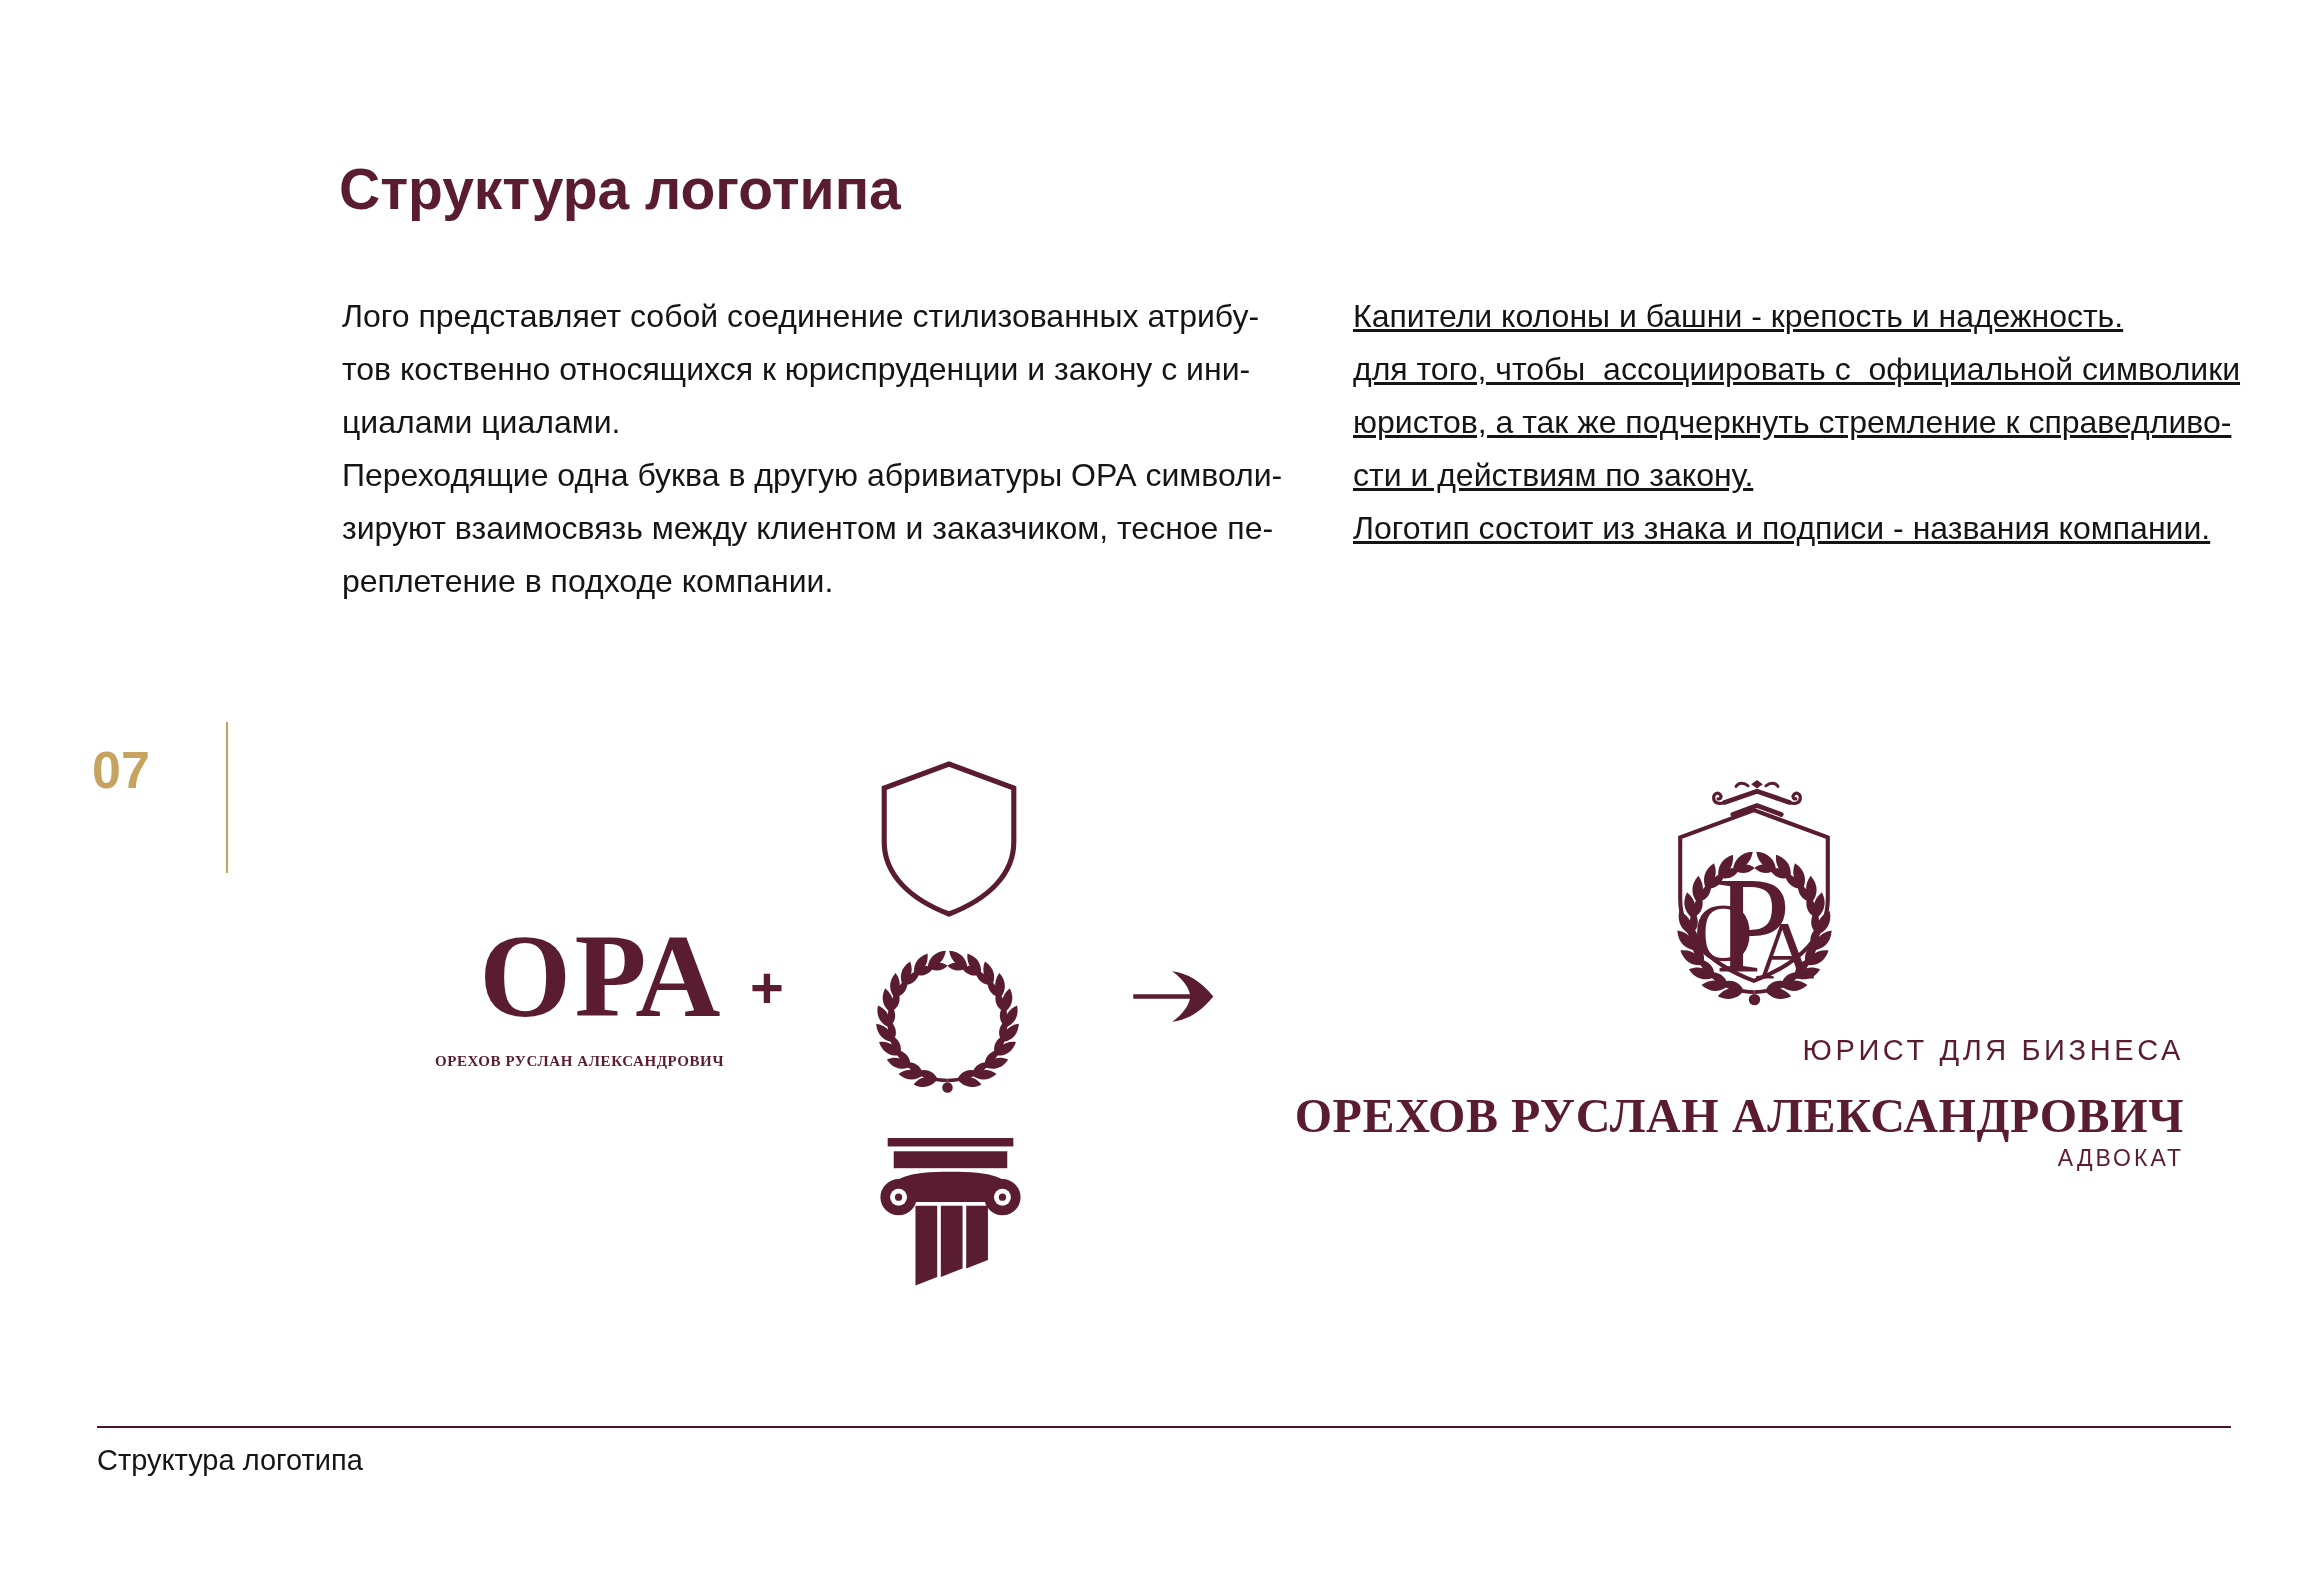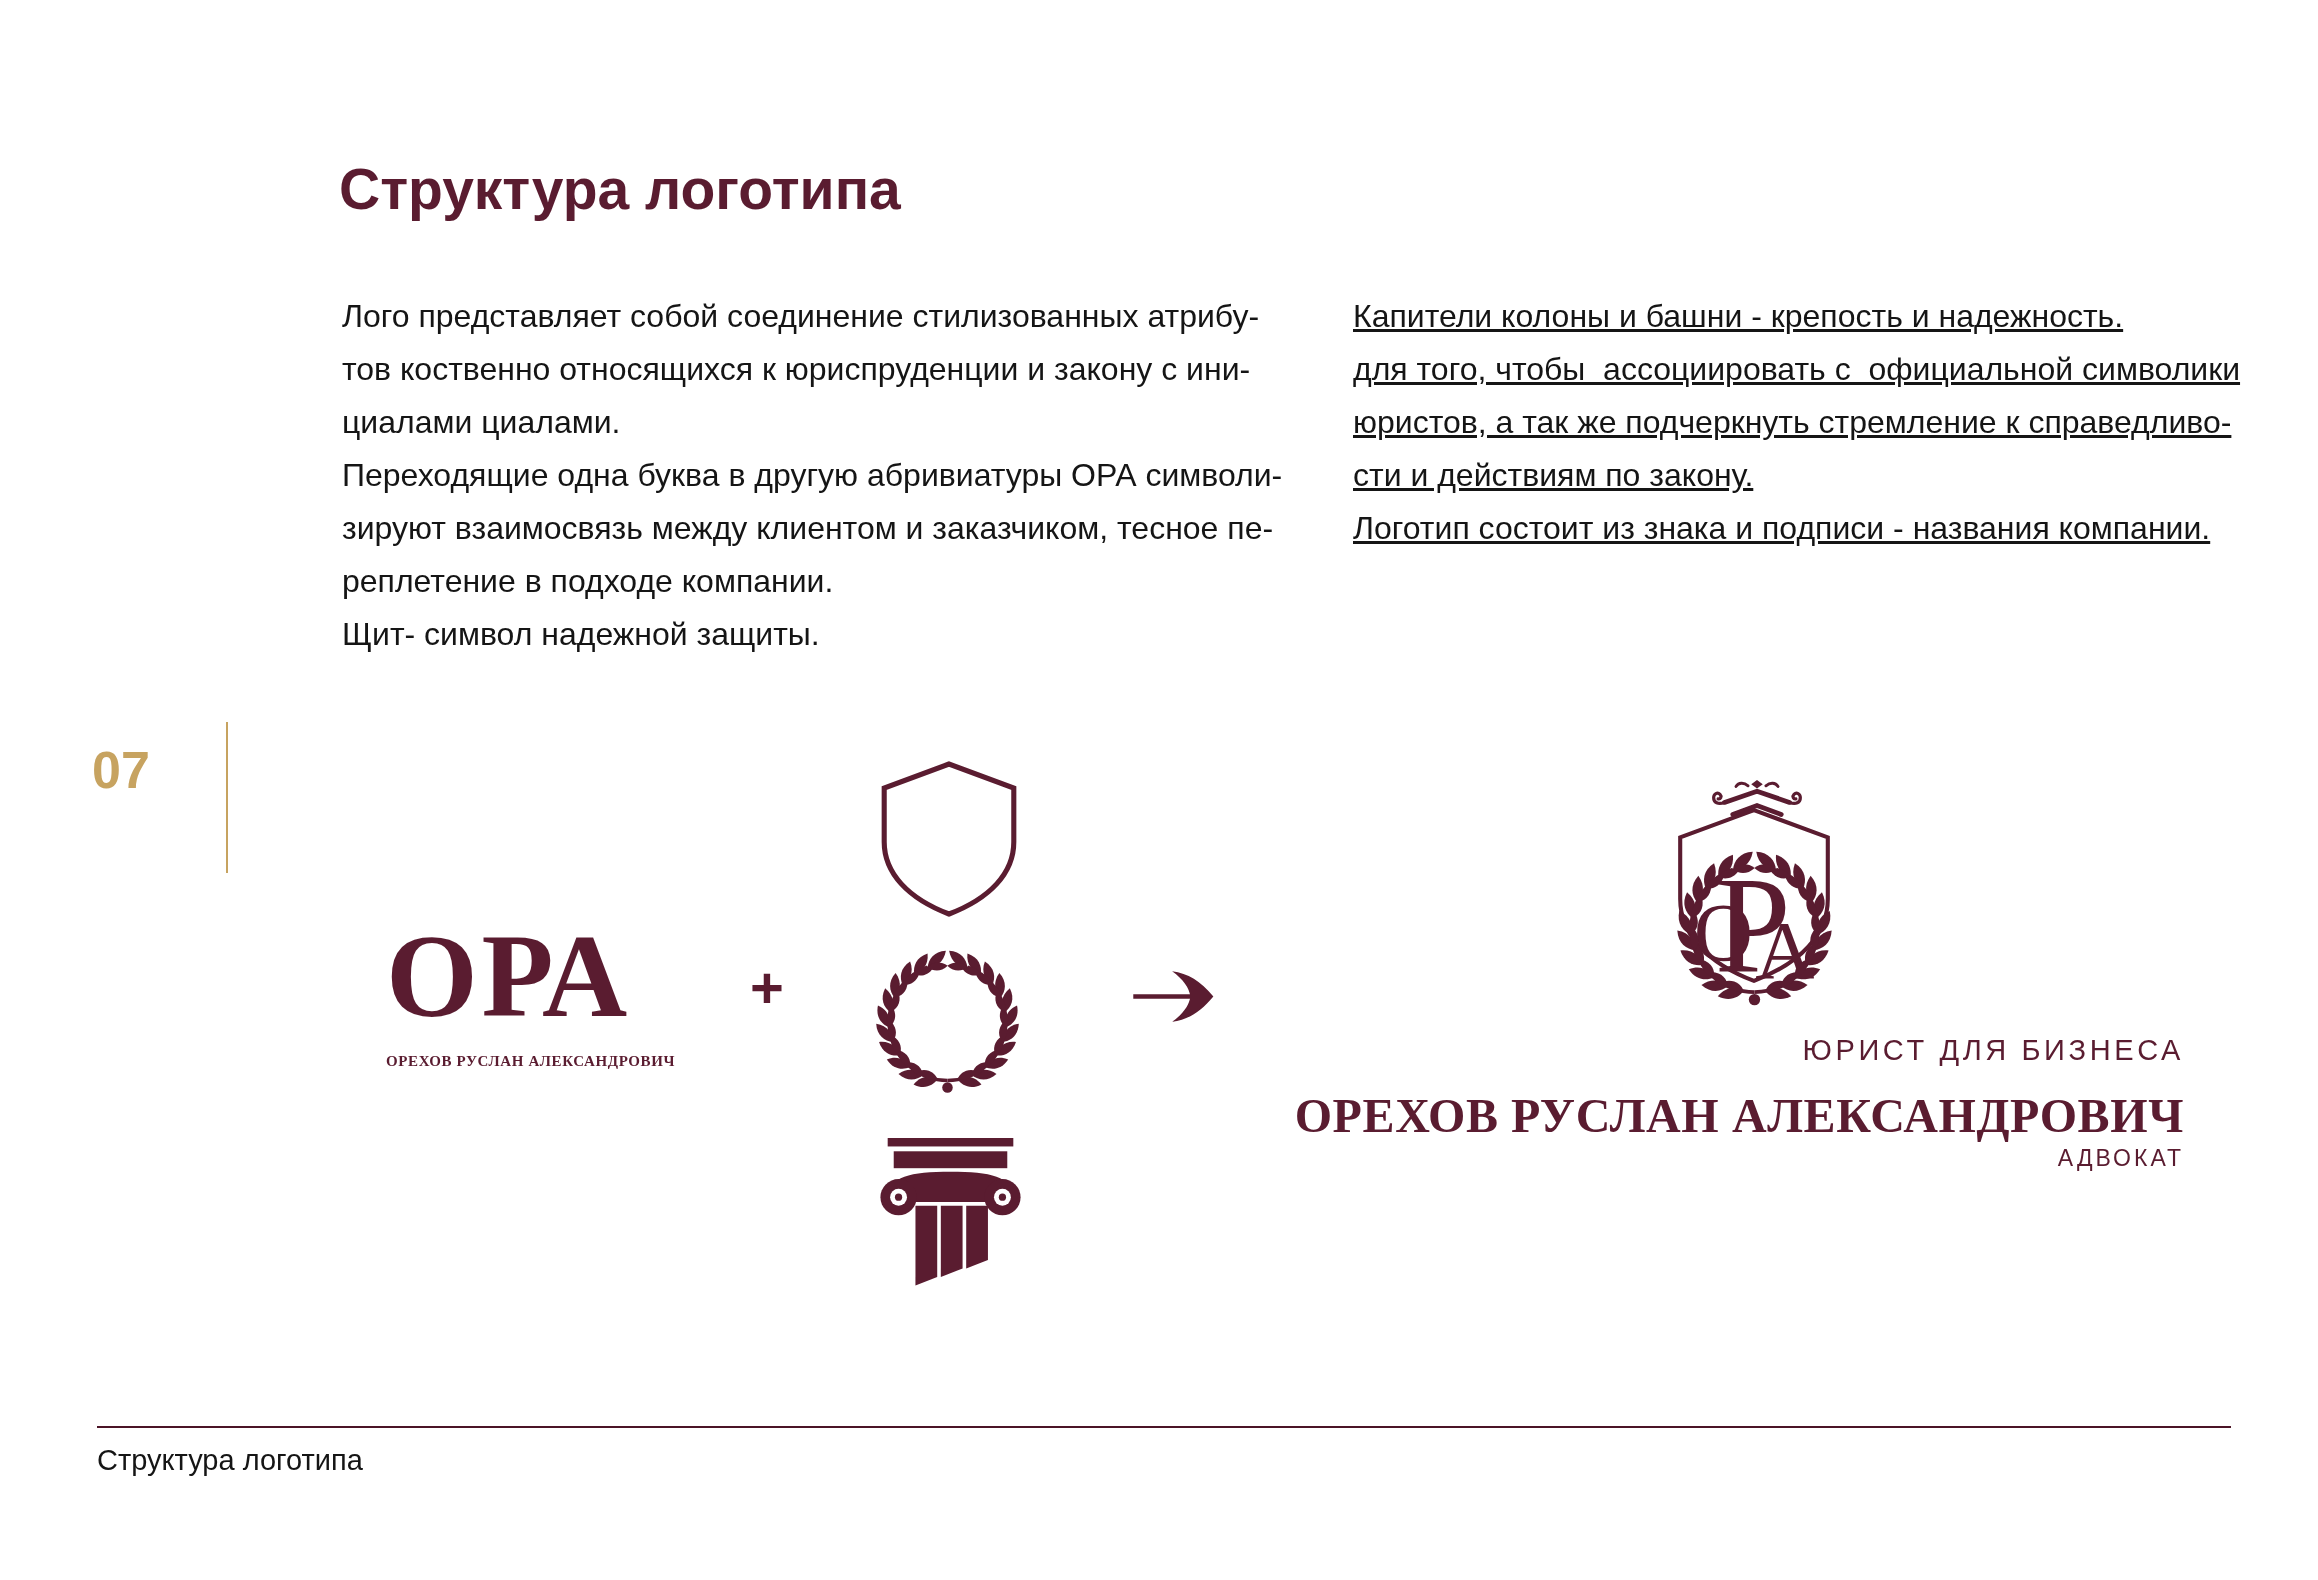--- a/index.html
+++ b/index.html
@@ -10,21 +10,21 @@
   .title{left:339px;top:156px;font-size:57px;font-weight:700;color:#5a1c30;letter-spacing:0;}
   
   .col{top:290px;width:906px;font-size:32px;line-height:53px;color:#151515;}
   .col-left{left:342px;}
   .col-right{left:1353px;text-decoration:underline;}
   .line{white-space:pre;}
   
   .pagenum{left:92px;top:744px;font-size:52px;font-weight:700;color:#c7a360;line-height:1;}
   .pagenum-rule{left:226px;top:722px;width:1.8px;height:151px;background:#c7a360;}
   
-  .opa-block{left:386px;top:918px;width:338px;text-align:left;color:#5a1c30;}
+  .opa-block{left:386px;top:918px;width:338px;text-align:right;color:#5a1c30;}
   .opa-acronym{font-family:"Liberation Serif",serif;font-weight:700;font-size:118px;line-height:1;letter-spacing:3.6px;}
   .opa-name{font-family:"Liberation Serif",serif;font-weight:700;font-size:15px;letter-spacing:0.6px;margin-top:17px;}
   .plus{left:734px;top:959px;width:66px;text-align:center;font-size:58px;font-weight:700;color:#5a1c30;line-height:1;}
   .maroon-svg{color:#5a1c30;overflow:visible;}
   .shield-lone{left:877px;top:758px;--sw:8.5px;}
   .wreath-lone{left:854px;top:952px;}
   .column-icon{left:878px;top:1138px;}
   .arrow{left:1133px;top:970px;}
   
   .crown{left:1706px;top:778px;}
@@ -85,21 +85,20 @@
 
   <div class="abs title">Структура логотипа</div>
 
   <div class="abs col col-left">
     <div class="line">Лого представляет собой соединение стилизованных атрибу-</div>
     <div class="line">тов коственно относящихся к юриспруденции и закону с ини-</div>
     <div class="line">циалами циалами.</div>
     <div class="line">Переходящие одна буква в другую абривиатуры ОРА символи-</div>
     <div class="line">зируют взаимосвязь между клиентом и заказчиком, тесное пе-</div>
     <div class="line">реплетение в подходе компании.</div>
-    <div class="line">Щит- символ надежной защиты.</div>
   </div>
   <div class="abs col col-right">
     <div class="line">Капители колоны и башни - крепость и надежность.</div>
     <div class="line">для того, чтобы  ассоциировать с  официальной символики</div>
     <div class="line">юристов, а так же подчеркнуть стремление к справедливо-</div>
     <div class="line">сти и действиям по закону.</div>
     <div class="line">Логотип состоит из знака и подписи - названия компании.</div>
   </div>
 
   <div class="abs pagenum">07</div>

